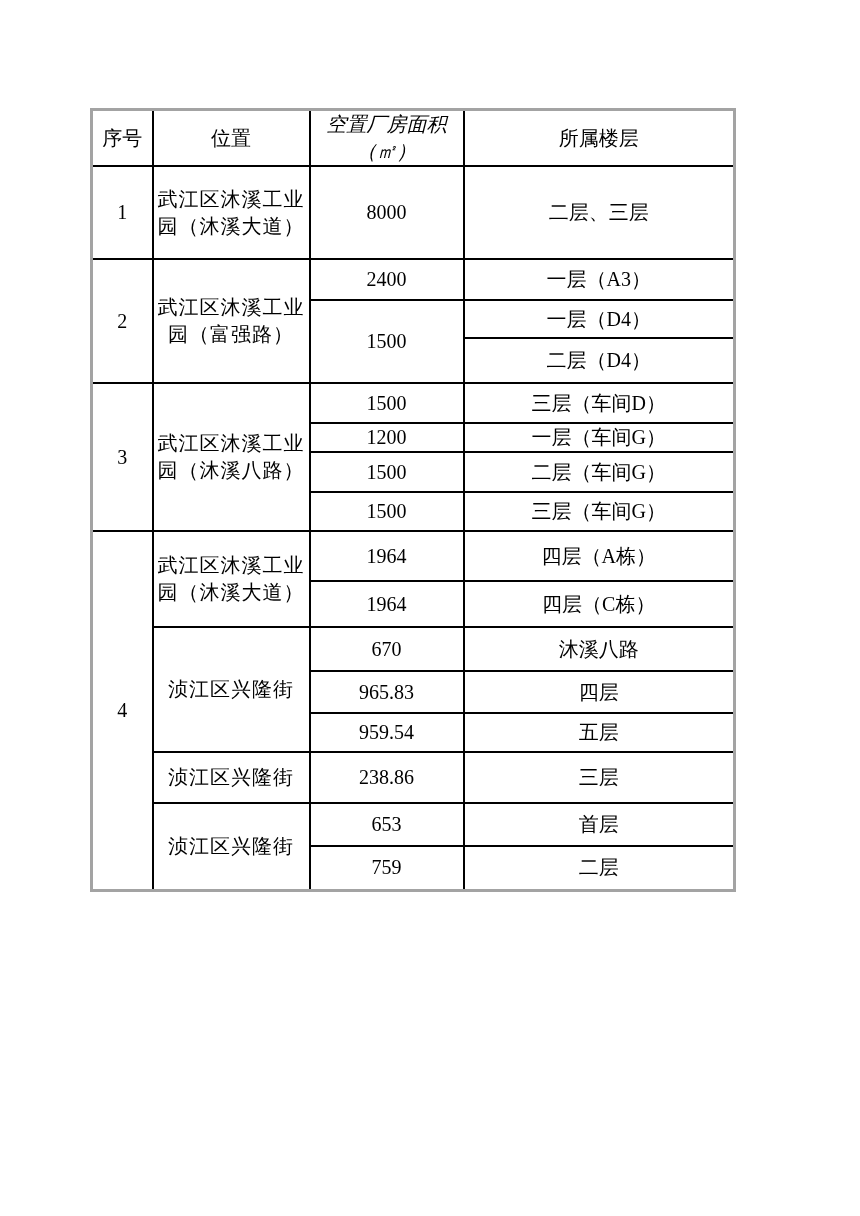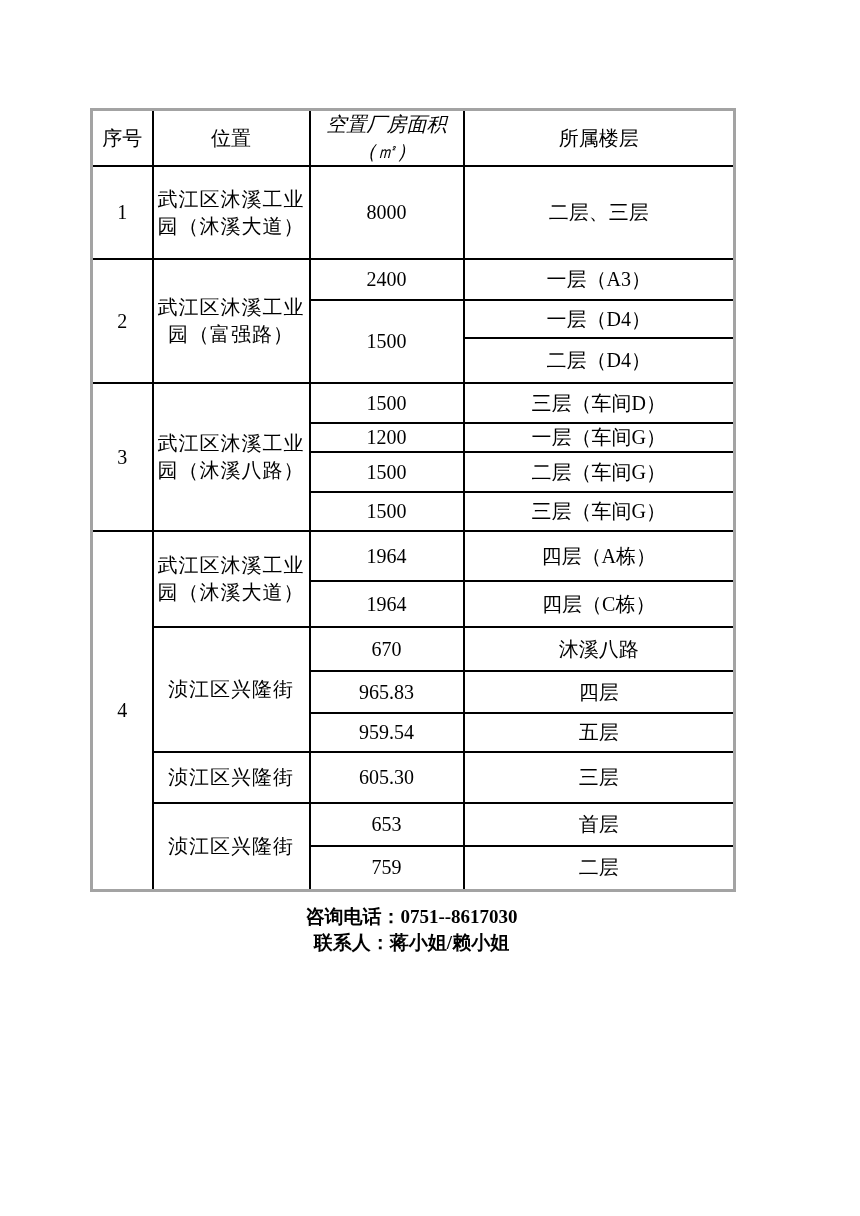--- a/index.html
+++ b/index.html
@@ -131,33 +131,29 @@
       <tr style="height:42px">
         <td>965.83</td>
         <td>四层</td>
       </tr>
       <tr style="height:39px">
         <td>959.54</td>
         <td>五层</td>
       </tr>
       <tr style="height:51px">
         <td class="loc">浈江区兴隆街</td>
-        <td>605.30</td>
+        <td>238.86</td>
         <td>三层</td>
       </tr>
       <tr style="height:43px">
         <td rowspan="2" class="loc">浈江区兴隆街</td>
         <td>653</td>
         <td>首层</td>
       </tr>
       <tr style="height:44px">
         <td>759</td>
         <td>二层</td>
       </tr>
     </tbody>
   </table>
 
-  <div class="footer">
-    <div>咨询电话：0751--8617030</div>
-    <div>联系人：蒋小姐/赖小姐</div>
-  </div>
 
 </div>
 
 </body></html>

